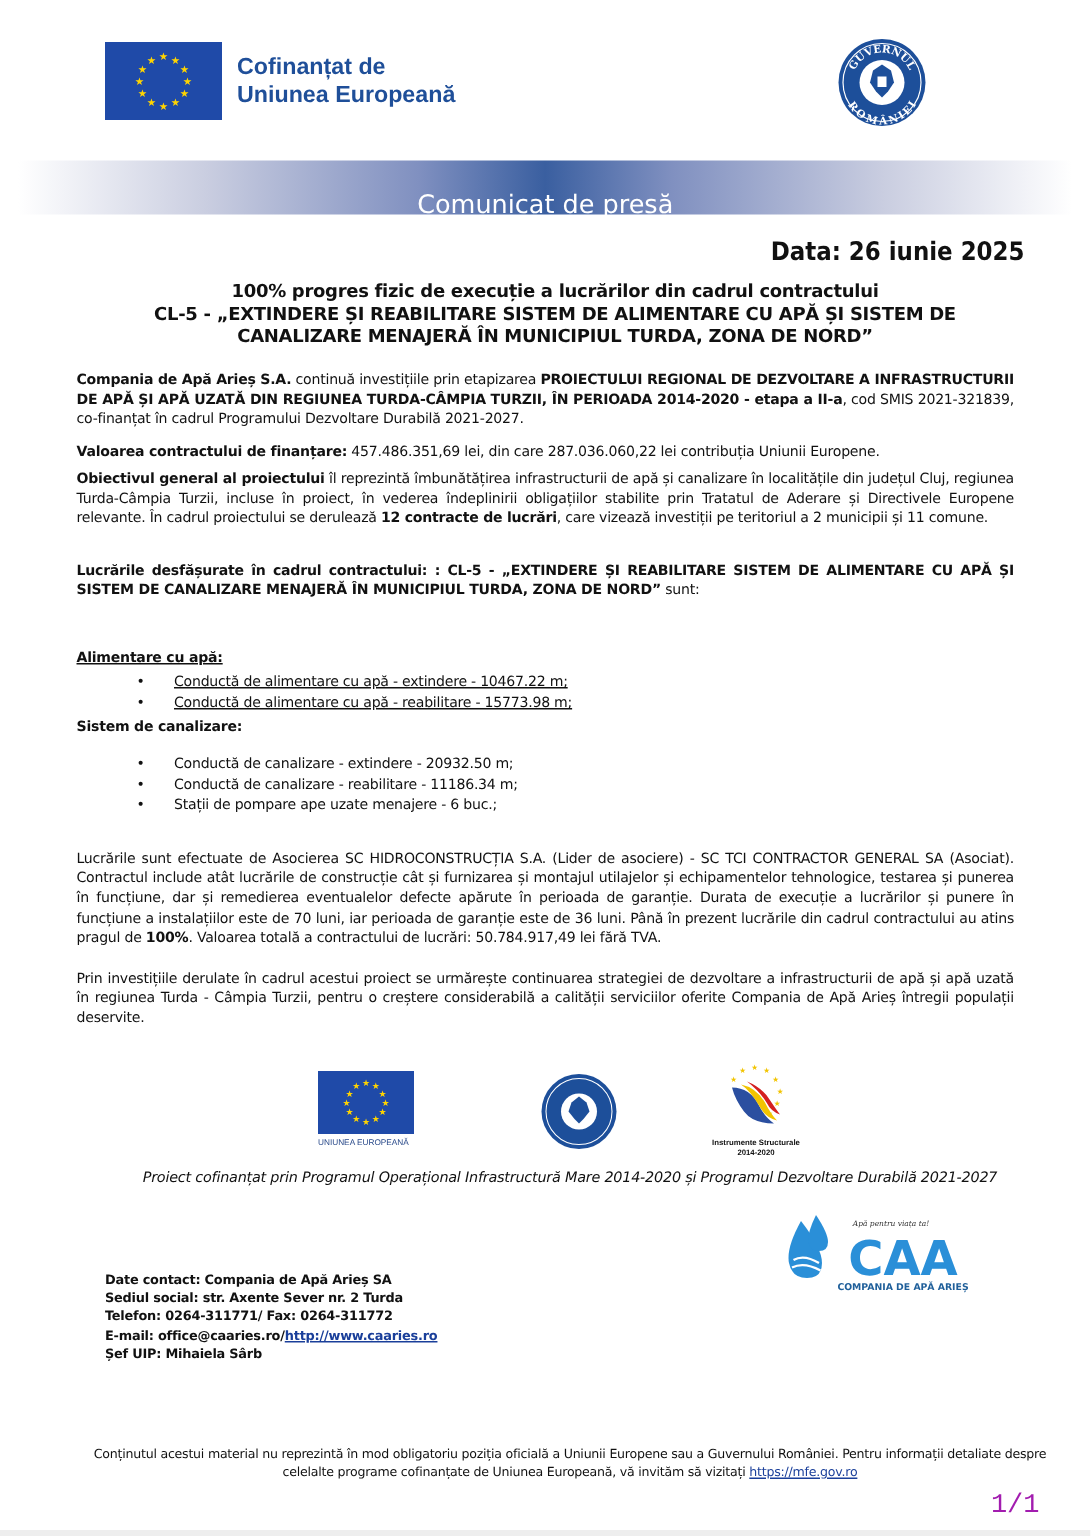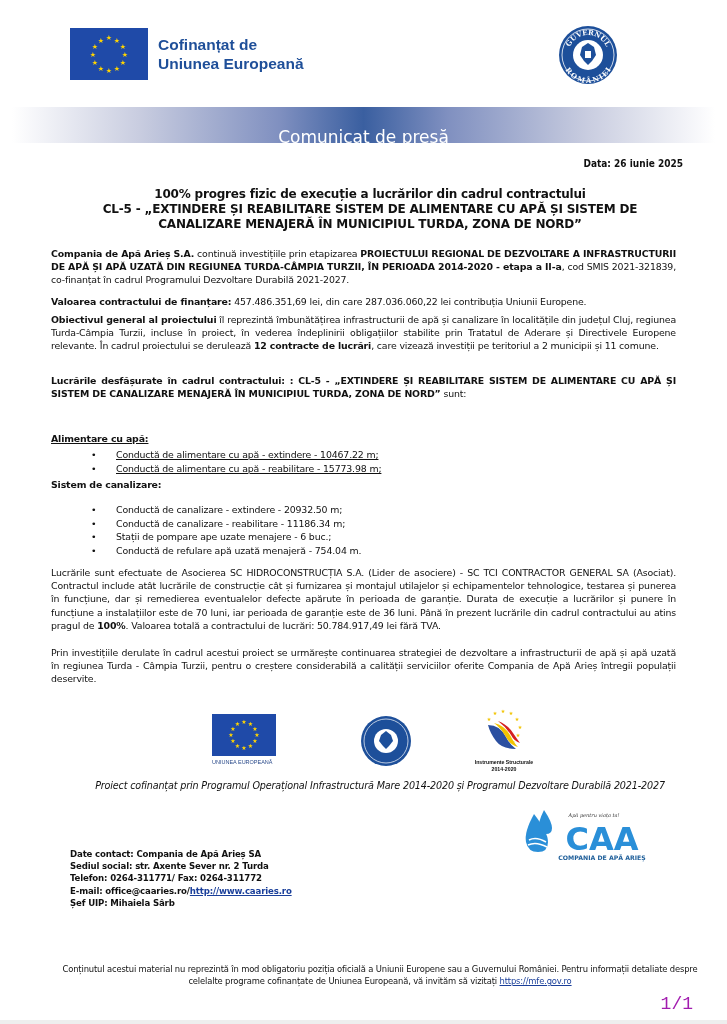--- a/index.html
+++ b/index.html
@@ -12,21 +12,21 @@
   .eu-flag { width: 78px; height: 52px; background: #1f4aa8; position: relative; }
   .eu-flag svg { position: absolute; left: 0; top: 0; }
   .eu-text { margin-left: 10px; font-family: "Liberation Sans", sans-serif; font-weight: bold; color: #1f4f99; font-size: 15.5px; line-height: 19px; }
   .gov-logo { position: absolute; left: 558px; top: 25px; width: 60px; height: 60px; }
 
   
   .banner { position: absolute; left: 12px; top: 107px; width: 703px; height: 36px;
     background: linear-gradient(to right, #ffffff 0%, #c9cde0 18%, #8090c0 38%, #3a5fa0 50%, #8090c0 62%, #c9cde0 82%, #ffffff 100%); }
   .banner-title { position: absolute; left: 0; right: 0; top: 20px; text-align: center; color: #fff; font-size: 17px; font-family: "DejaVu Sans", sans-serif; }
 
-  .date { position: absolute; right: 44px; top: 158px; font-size: 10px; font-weight: bold; font-family: "DejaVu Sans Condensed", "DejaVu Sans", sans-serif; }
+  .date { position: absolute; right: 44px; top: 158px; font-size: 17px; font-weight: bold; font-family: "DejaVu Sans Condensed", "DejaVu Sans", sans-serif; }
 
   .headline { position: absolute; left: 40px; width: 660px; top: 187px; text-align: center; font-weight: bold; font-size: 12px; line-height: 15px; letter-spacing: -0.2px; }
 
   .body-text { position: absolute; left: 51px; width: 625px; font-size: 9.4px; line-height: 13.2px; text-align: justify; letter-spacing: -0.15px; }
   .body-text b { font-weight: bold; }
   .list { list-style: none; padding-left: 40px; }
   .list li { position: relative; padding-left: 25px; font-size: 9.4px; line-height: 13.6px; }
   .list li::before { content: "\2022"; position: absolute; left: 0; top: 0; }
 
   .logos-row { position: absolute; left: 200px; top: 705px; width: 360px; height: 70px; }
@@ -128,21 +128,20 @@
       <li>Conductă de alimentare cu apă - reabilitare - 15773.98 m;</li>
     </ul>
   </div>
 
   <div class="body-text" style="top:478px;">
     <b>Sistem de canalizare:</b>
     <ul class="list" style="margin-top:12px;">
       <li>Conductă de canalizare - extindere - 20932.50 m;</li>
       <li>Conductă de canalizare - reabilitare - 11186.34 m;</li>
       <li>Stații de pompare ape uzate menajere - 6 buc.;</li>
-      <li>Conductă de refulare apă uzată menajeră - 754.04 m.</li>
     </ul>
   </div>
 
   <p class="body-text" style="top:566px;">
     <span>Lucrările sunt efectuate de Asocierea SC HIDROCONSTRUCȚIA S.A. (Lider de asociere) - SC TCI CONTRACTOR GENERAL SA (Asociat). Contractul include atât lucrările de construcție cât și furnizarea și montajul utilajelor și echipamentelor tehnologice, testarea și punerea în funcțiune, dar și remedierea eventualelor defecte apărute în perioada de garanție. Durata de execuție a lucrărilor și punere în funcțiune a instalațiilor este de 70 luni, iar perioada de garanție este de 36 luni. Până în prezent lucrările din cadrul contractului au atins pragul de </span><b>100%</b><span>. Valoarea totală a contractului de lucrări: 50.784.917,49 lei fără TVA.</span>
   </p>
 
   <p class="body-text" style="top:646px;">Prin investițiile derulate în cadrul acestui proiect se urmărește continuarea strategiei de dezvoltare a infrastructurii de apă și apă uzată în regiunea Turda - Câmpia Turzii, pentru o creștere considerabilă a calității serviciilor oferite Compania de Apă Arieș întregii populații deservite.</p>
 
   <div class="logos-row">

